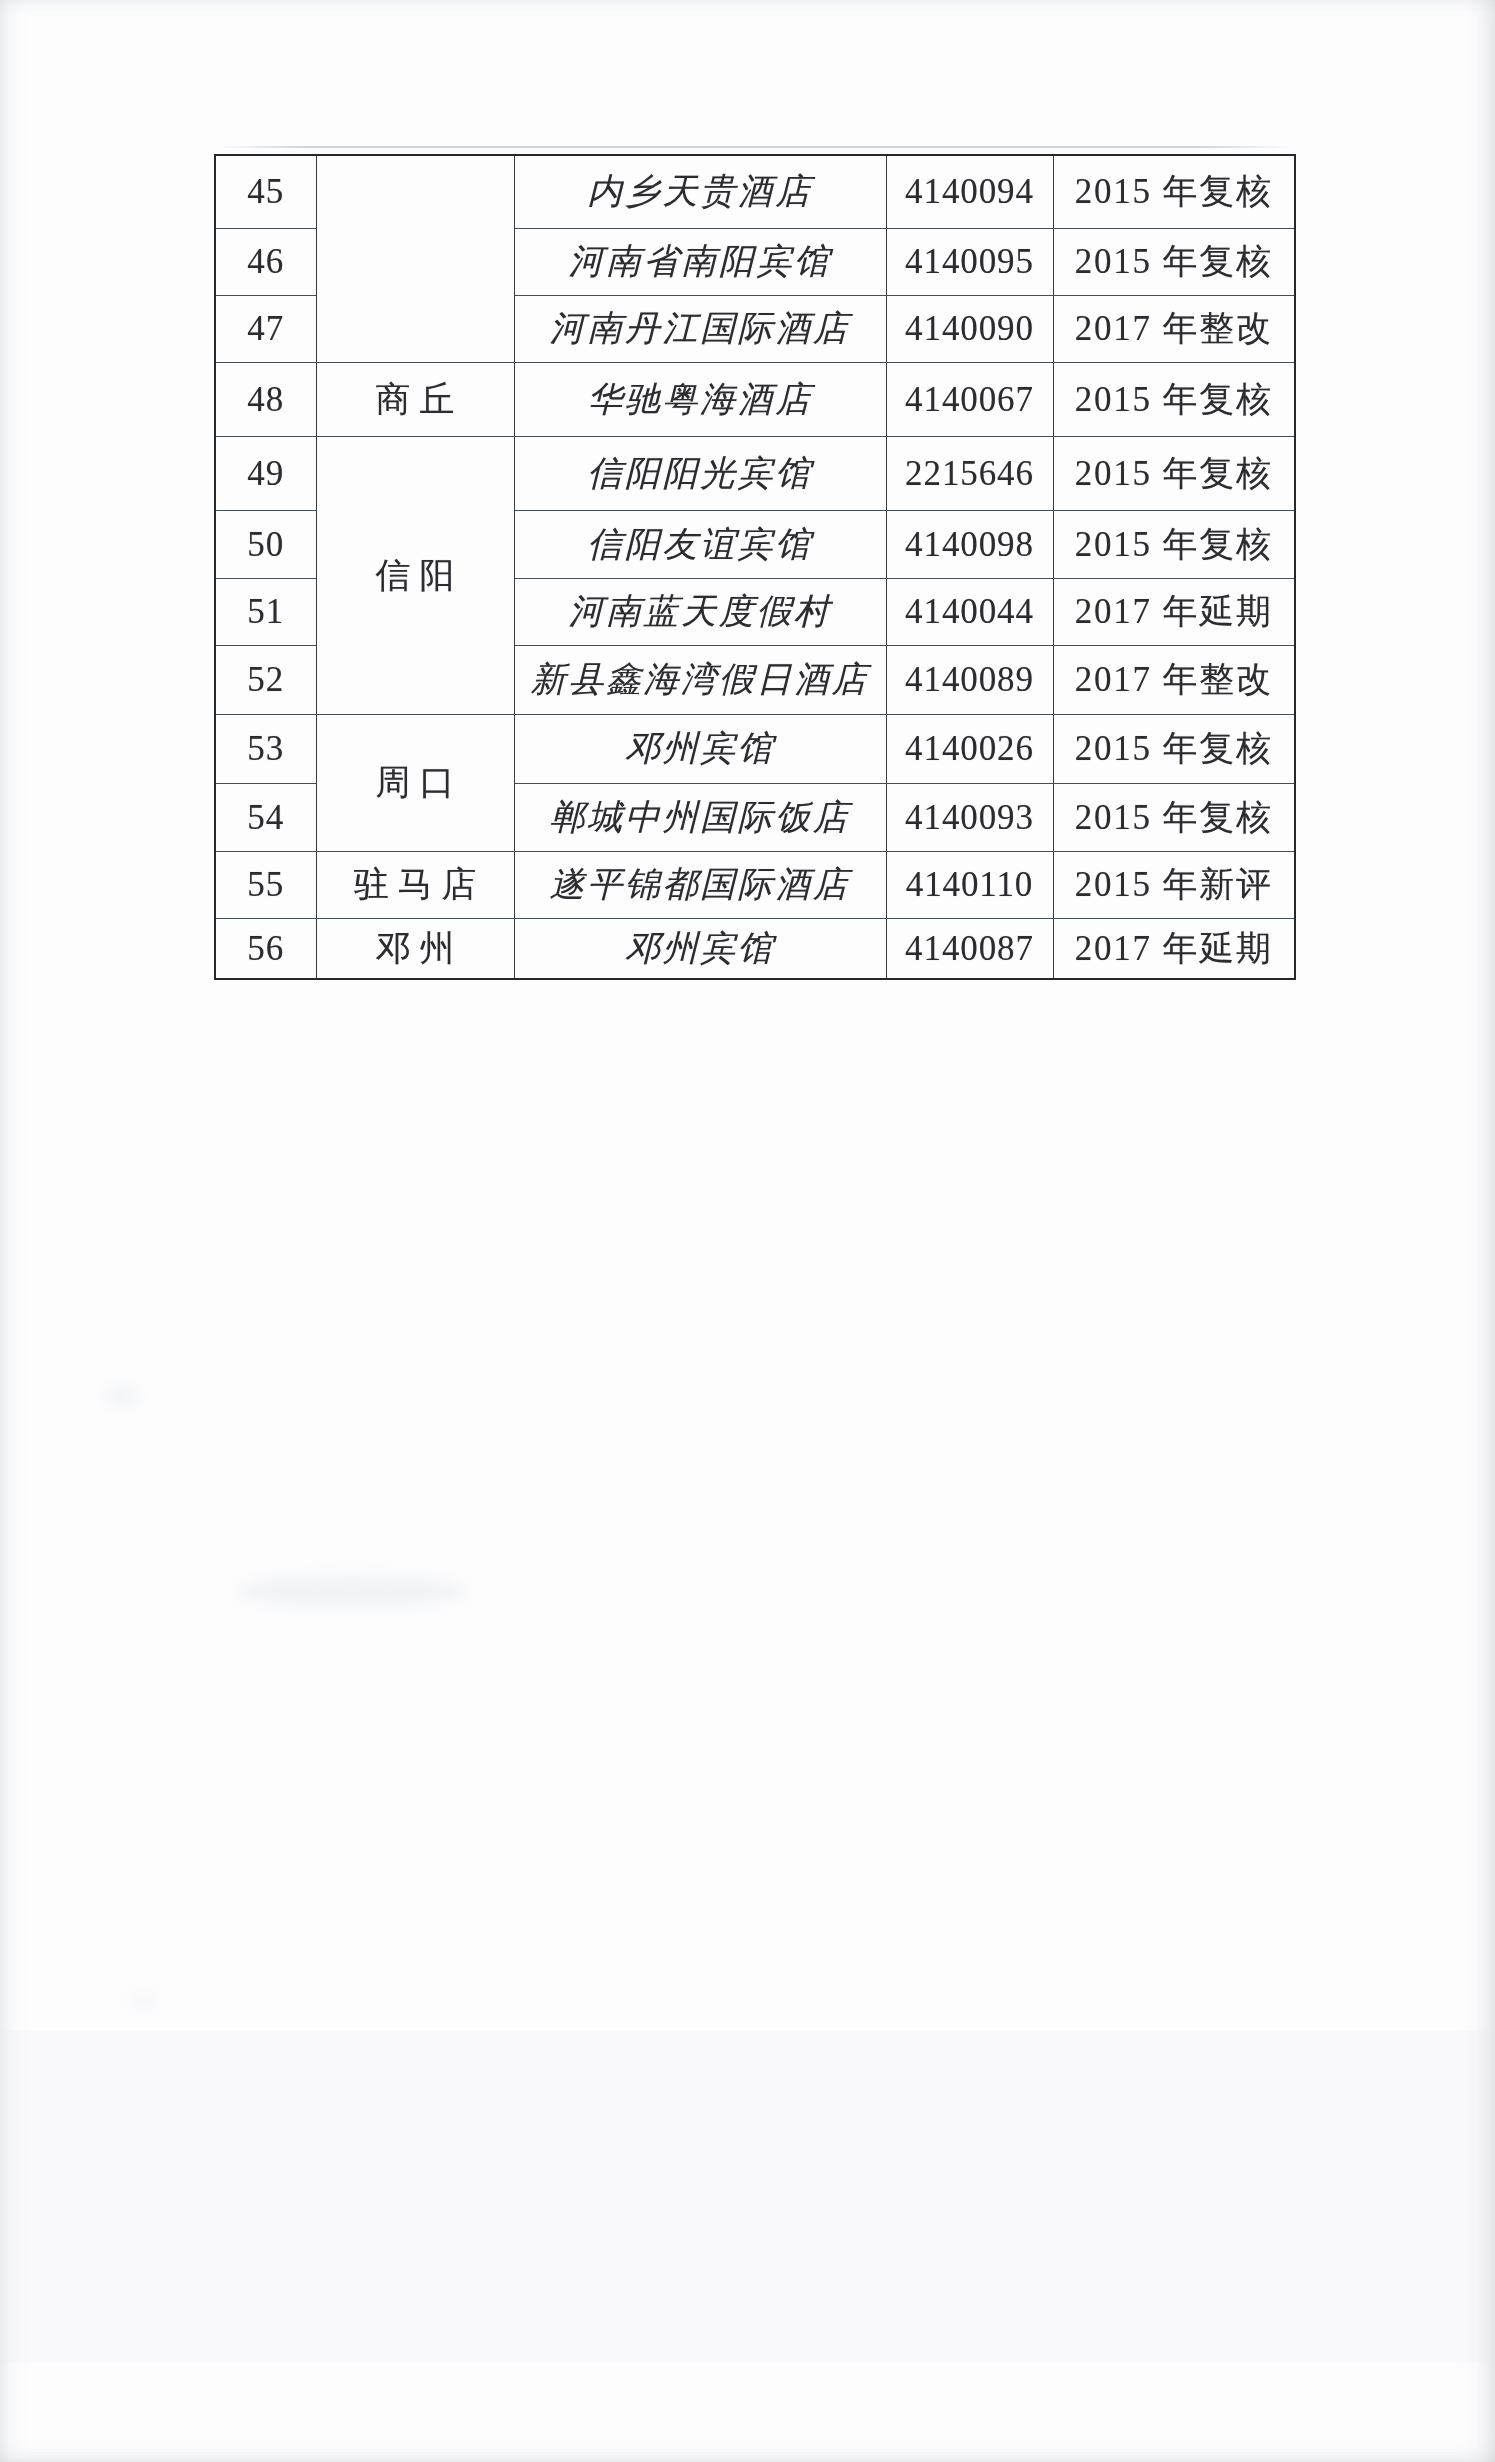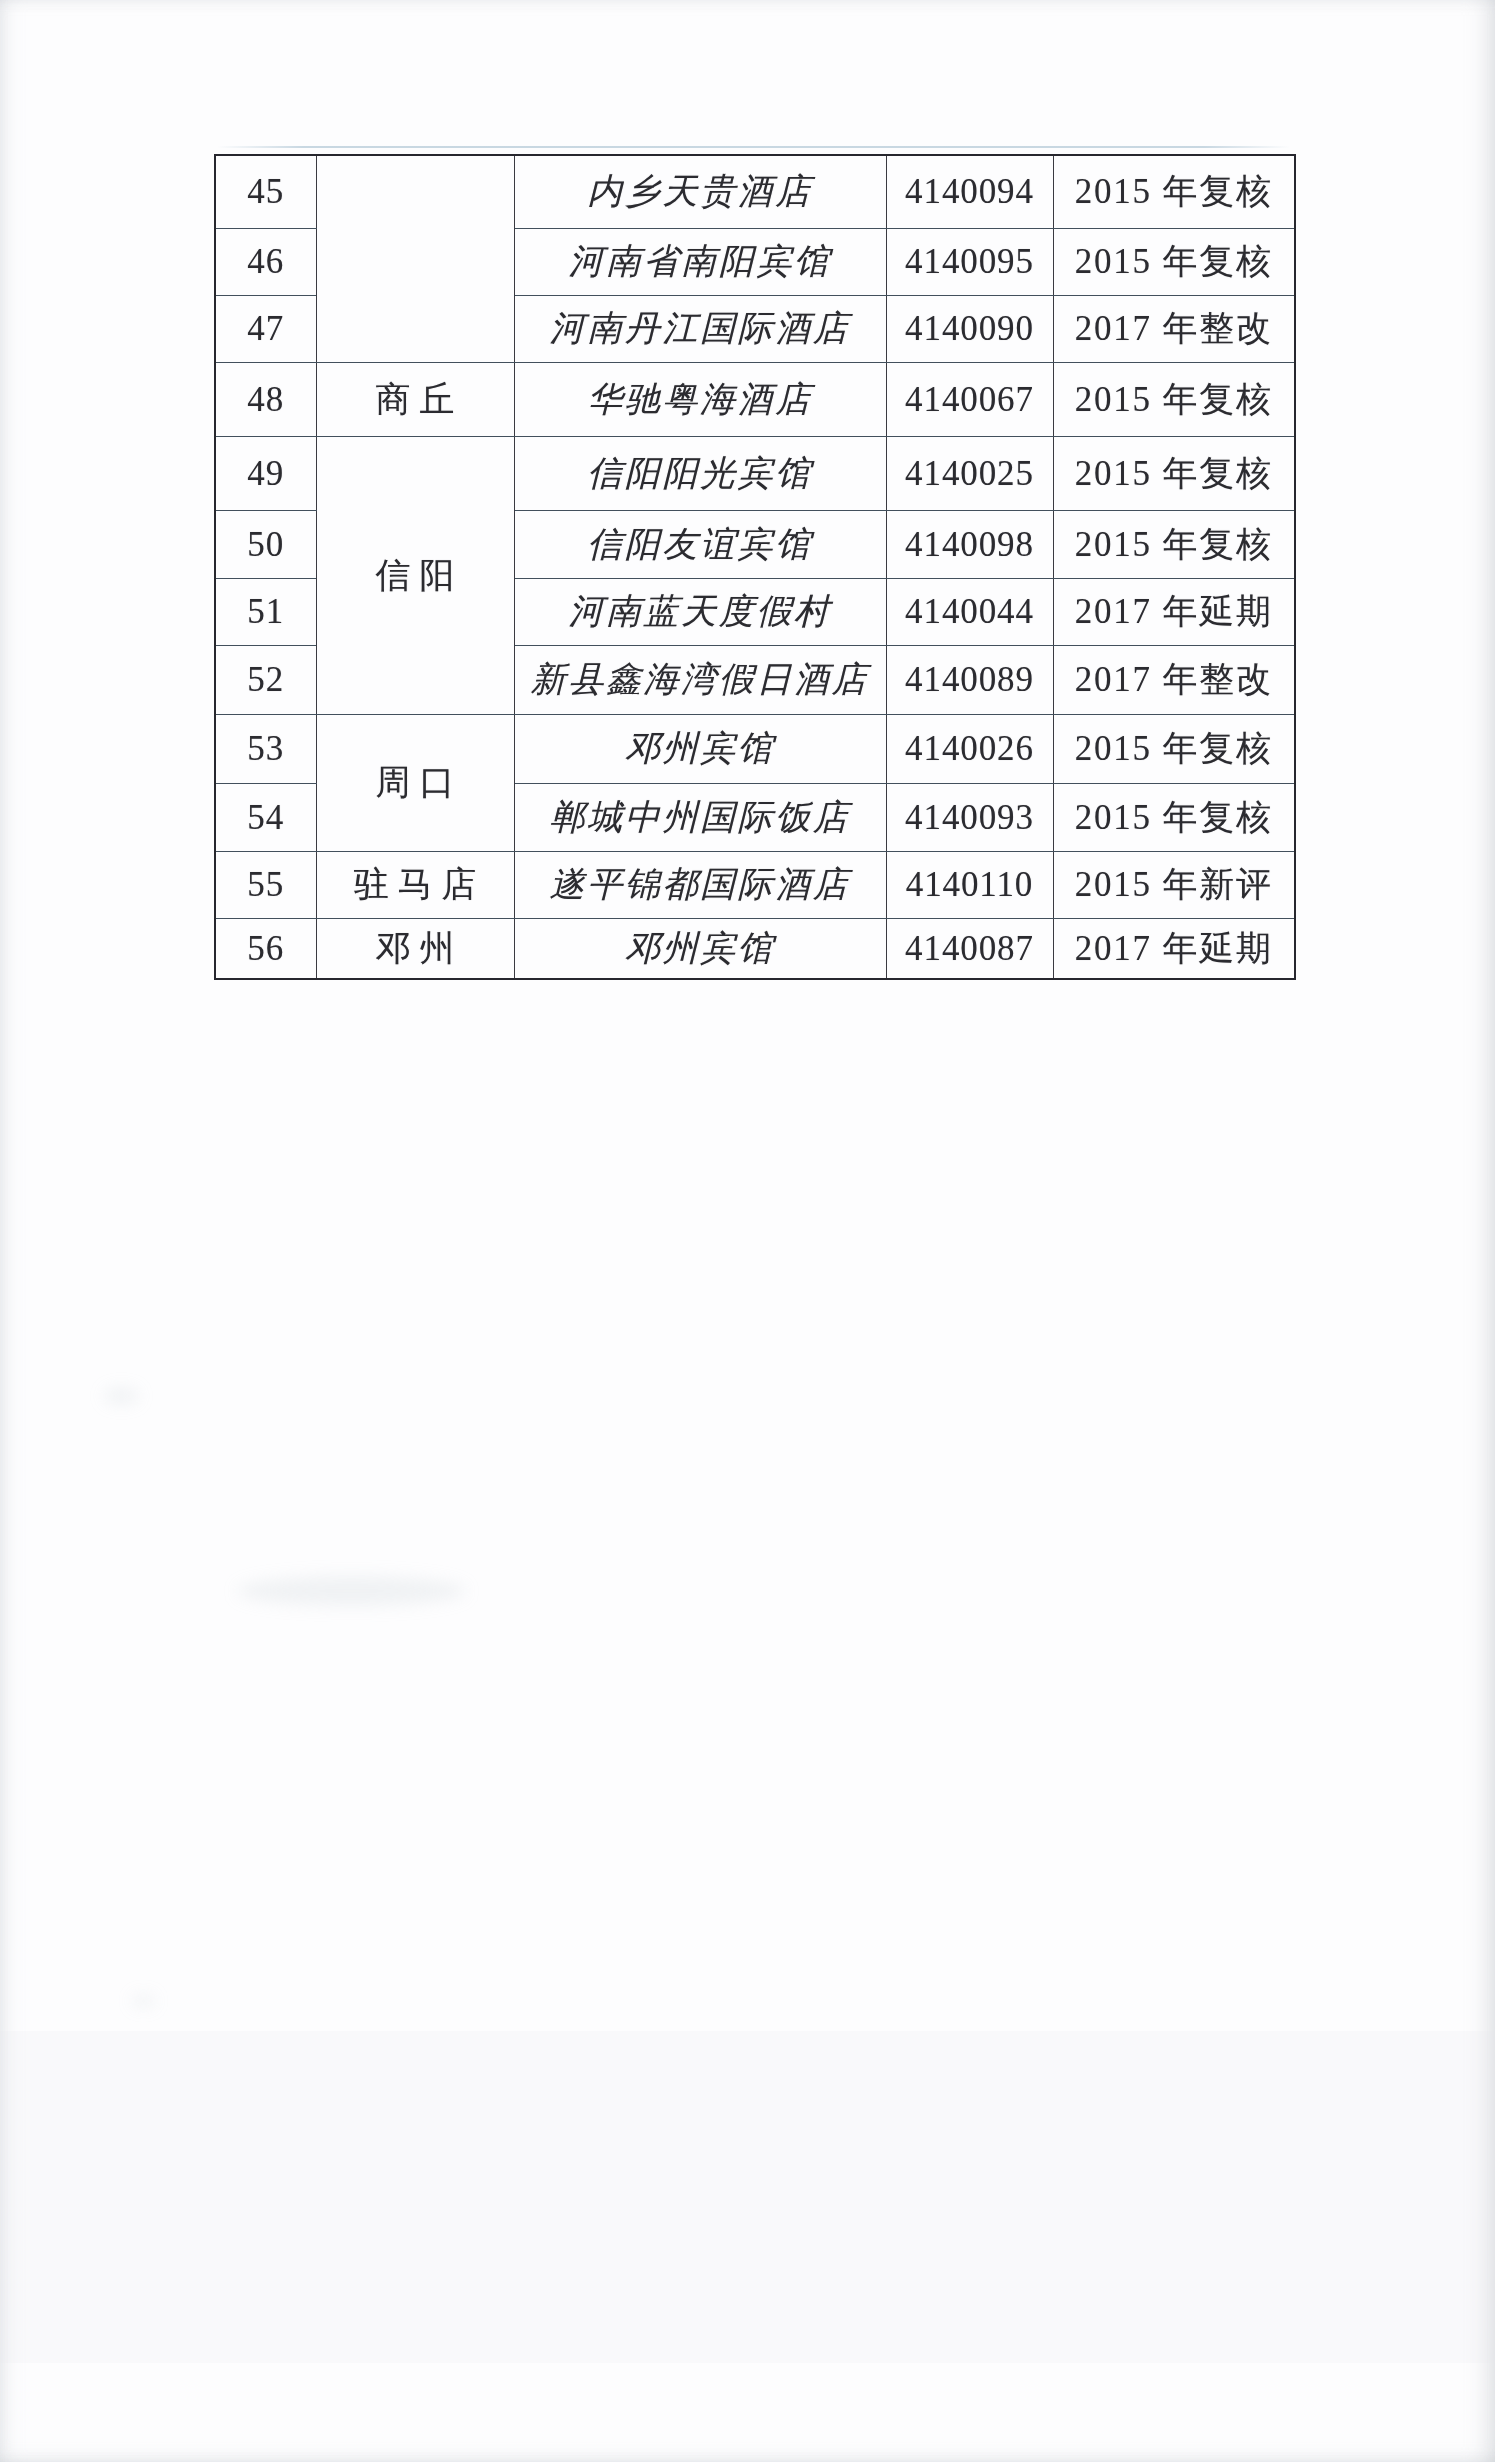--- a/index.html
+++ b/index.html
@@ -133,21 +133,21 @@
         <td class="c-city">商丘</td>
         <td class="c-hotel">华驰粤海酒店</td>
         <td class="c-code">4140067</td>
         <td class="c-status">2015 年复核</td>
       </tr>
 
       <tr style="height:74px">
         <td class="c-no">49</td>
         <td class="c-city" rowspan="4">信阳</td>
         <td class="c-hotel">信阳阳光宾馆</td>
-        <td class="c-code">4140025</td>
+        <td class="c-code">2215646</td>
         <td class="c-status">2015 年复核</td>
       </tr>
       <tr style="height:68px">
         <td class="c-no">50</td>
         <td class="c-hotel">信阳友谊宾馆</td>
         <td class="c-code">4140098</td>
         <td class="c-status">2015 年复核</td>
       </tr>
       <tr style="height:67px">
         <td class="c-no">51</td>

